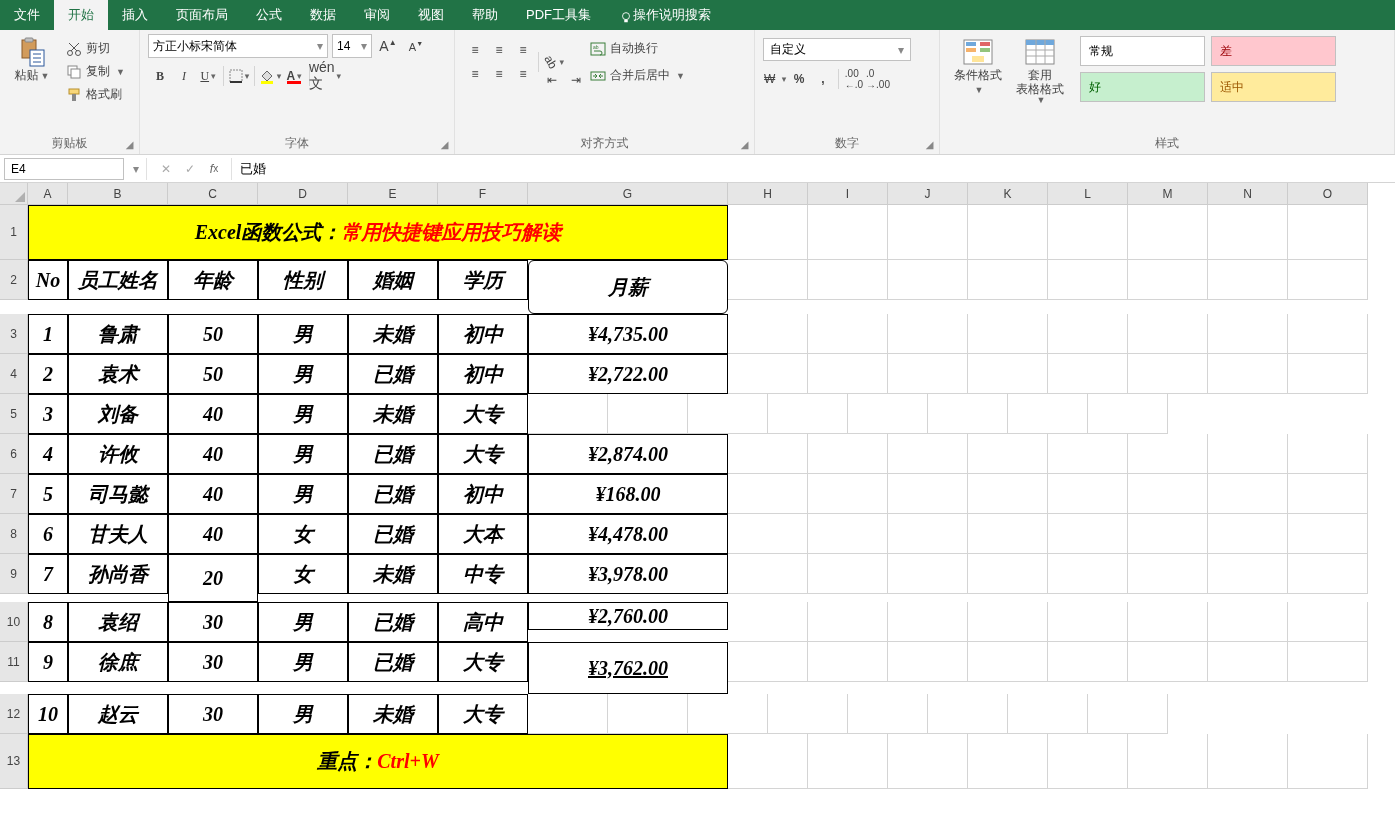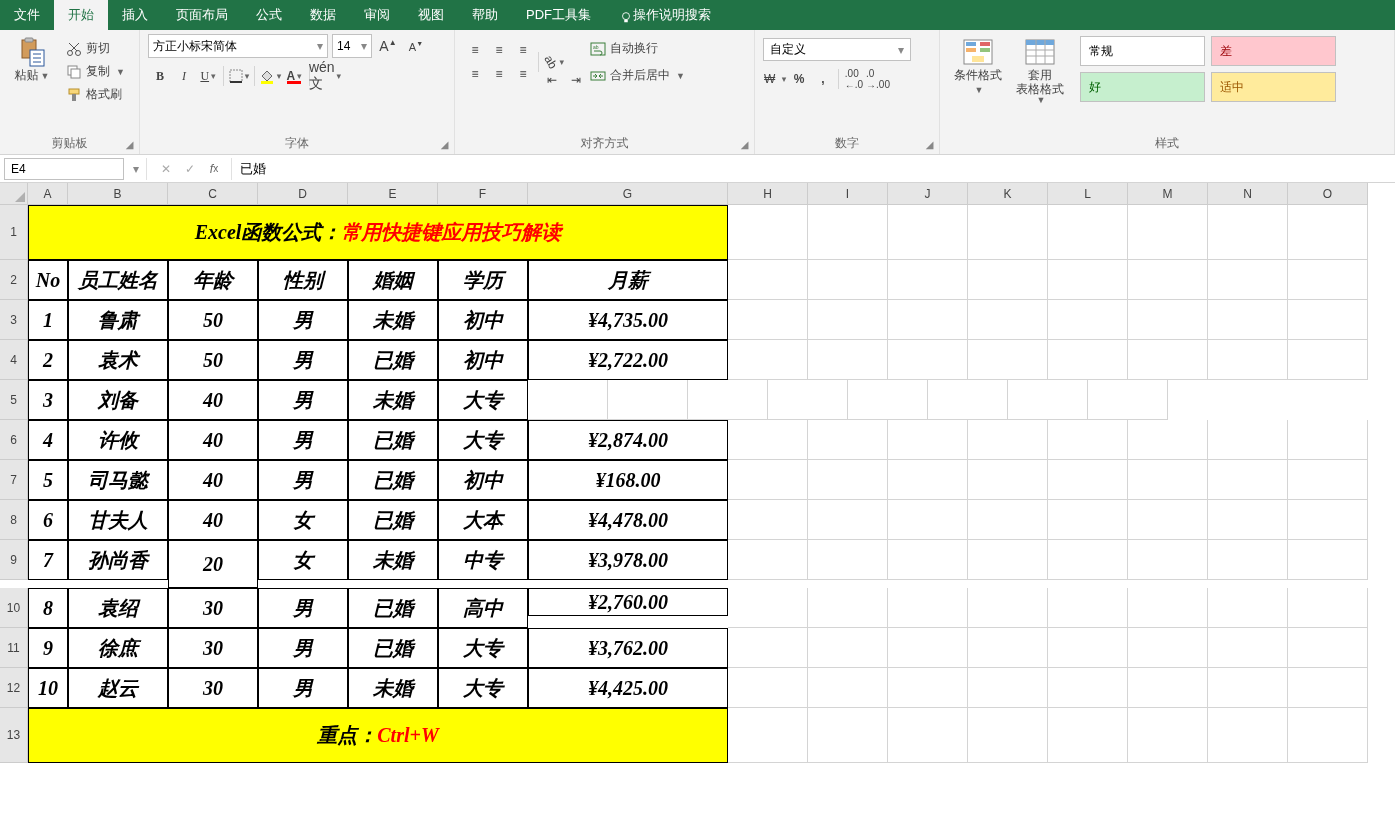--- a/index.html
+++ b/index.html
@@ -369,21 +369,21 @@
         <div class="cell" style="width: 80px; height: 55px;"></div>
       </div>
       <div class="row">
         <div class="row-h" style="height: 40px;">2</div>
         <div class="data-cell" style="width: 40px; height: 40px;">No</div>
         <div class="data-cell" style="width: 100px; height: 40px;">员工姓名</div>
         <div class="data-cell" style="width: 90px; height: 40px;">年龄</div>
         <div class="data-cell" style="width: 90px; height: 40px;">性别</div>
         <div class="data-cell" style="width: 90px; height: 40px;">婚姻</div>
         <div class="data-cell" style="width: 90px; height: 40px;">学历</div>
-        <div class="data-cell" style="width: 200px; height: 40px;">月薪</div>
+        <div class="data-cell" style="width: 200px; height: 54px; border-radius: 6px;">月薪</div>
         <div class="cell" style="width: 80px; height: 40px;"></div>
         <div class="cell" style="width: 80px; height: 40px;"></div>
         <div class="cell" style="width: 80px; height: 40px;"></div>
         <div class="cell" style="width: 80px; height: 40px;"></div>
         <div class="cell" style="width: 80px; height: 40px;"></div>
         <div class="cell" style="width: 80px; height: 40px;"></div>
         <div class="cell" style="width: 80px; height: 40px;"></div>
         <div class="cell" style="width: 80px; height: 40px;"></div>
       </div>
       <div class="row">
@@ -530,39 +530,38 @@
         <div class="cell" style="width: 80px; height: 40px;"></div>
       </div>
       <div class="row">
         <div class="row-h" style="height: 40px;">11</div>
         <div class="data-cell" style="width: 40px; height: 40px;">9</div>
         <div class="data-cell" style="width: 100px; height: 40px;">徐庶</div>
         <div class="data-cell" style="width: 90px; height: 40px;">30</div>
         <div class="data-cell" style="width: 90px; height: 40px;">男</div>
         <div class="data-cell" style="width: 90px; height: 40px;">已婚</div>
         <div class="data-cell" style="width: 90px; height: 40px;">大专</div>
-        <div class="data-cell" style="width: 200px; height: 40px;">¥3,762.00</div>
+        <div class="data-cell" style="width: 200px; height: 52px; text-decoration: underline;">¥3,762.00</div>
         <div class="cell" style="width: 80px; height: 40px;"></div>
         <div class="cell" style="width: 80px; height: 40px;"></div>
         <div class="cell" style="width: 80px; height: 40px;"></div>
         <div class="cell" style="width: 80px; height: 40px;"></div>
         <div class="cell" style="width: 80px; height: 40px;"></div>
         <div class="cell" style="width: 80px; height: 40px;"></div>
         <div class="cell" style="width: 80px; height: 40px;"></div>
         <div class="cell" style="width: 80px; height: 40px;"></div>
       </div>
       <div class="row">
         <div class="row-h" style="height: 40px;">12</div>
         <div class="data-cell" style="width: 40px; height: 40px;">10</div>
         <div class="data-cell" style="width: 100px; height: 40px;">赵云</div>
         <div class="data-cell" style="width: 90px; height: 40px;">30</div>
         <div class="data-cell" style="width: 90px; height: 40px;">男</div>
         <div class="data-cell" style="width: 90px; height: 40px;">未婚</div>
         <div class="data-cell" style="width: 90px; height: 40px;">大专</div>
-        <div class="data-cell" style="width: 200px; height: 40px;">¥4,425.00</div>
         <div class="cell" style="width: 80px; height: 40px;"></div>
         <div class="cell" style="width: 80px; height: 40px;"></div>
         <div class="cell" style="width: 80px; height: 40px;"></div>
         <div class="cell" style="width: 80px; height: 40px;"></div>
         <div class="cell" style="width: 80px; height: 40px;"></div>
         <div class="cell" style="width: 80px; height: 40px;"></div>
         <div class="cell" style="width: 80px; height: 40px;"></div>
         <div class="cell" style="width: 80px; height: 40px;"></div>
       </div>
       <div class="row">

